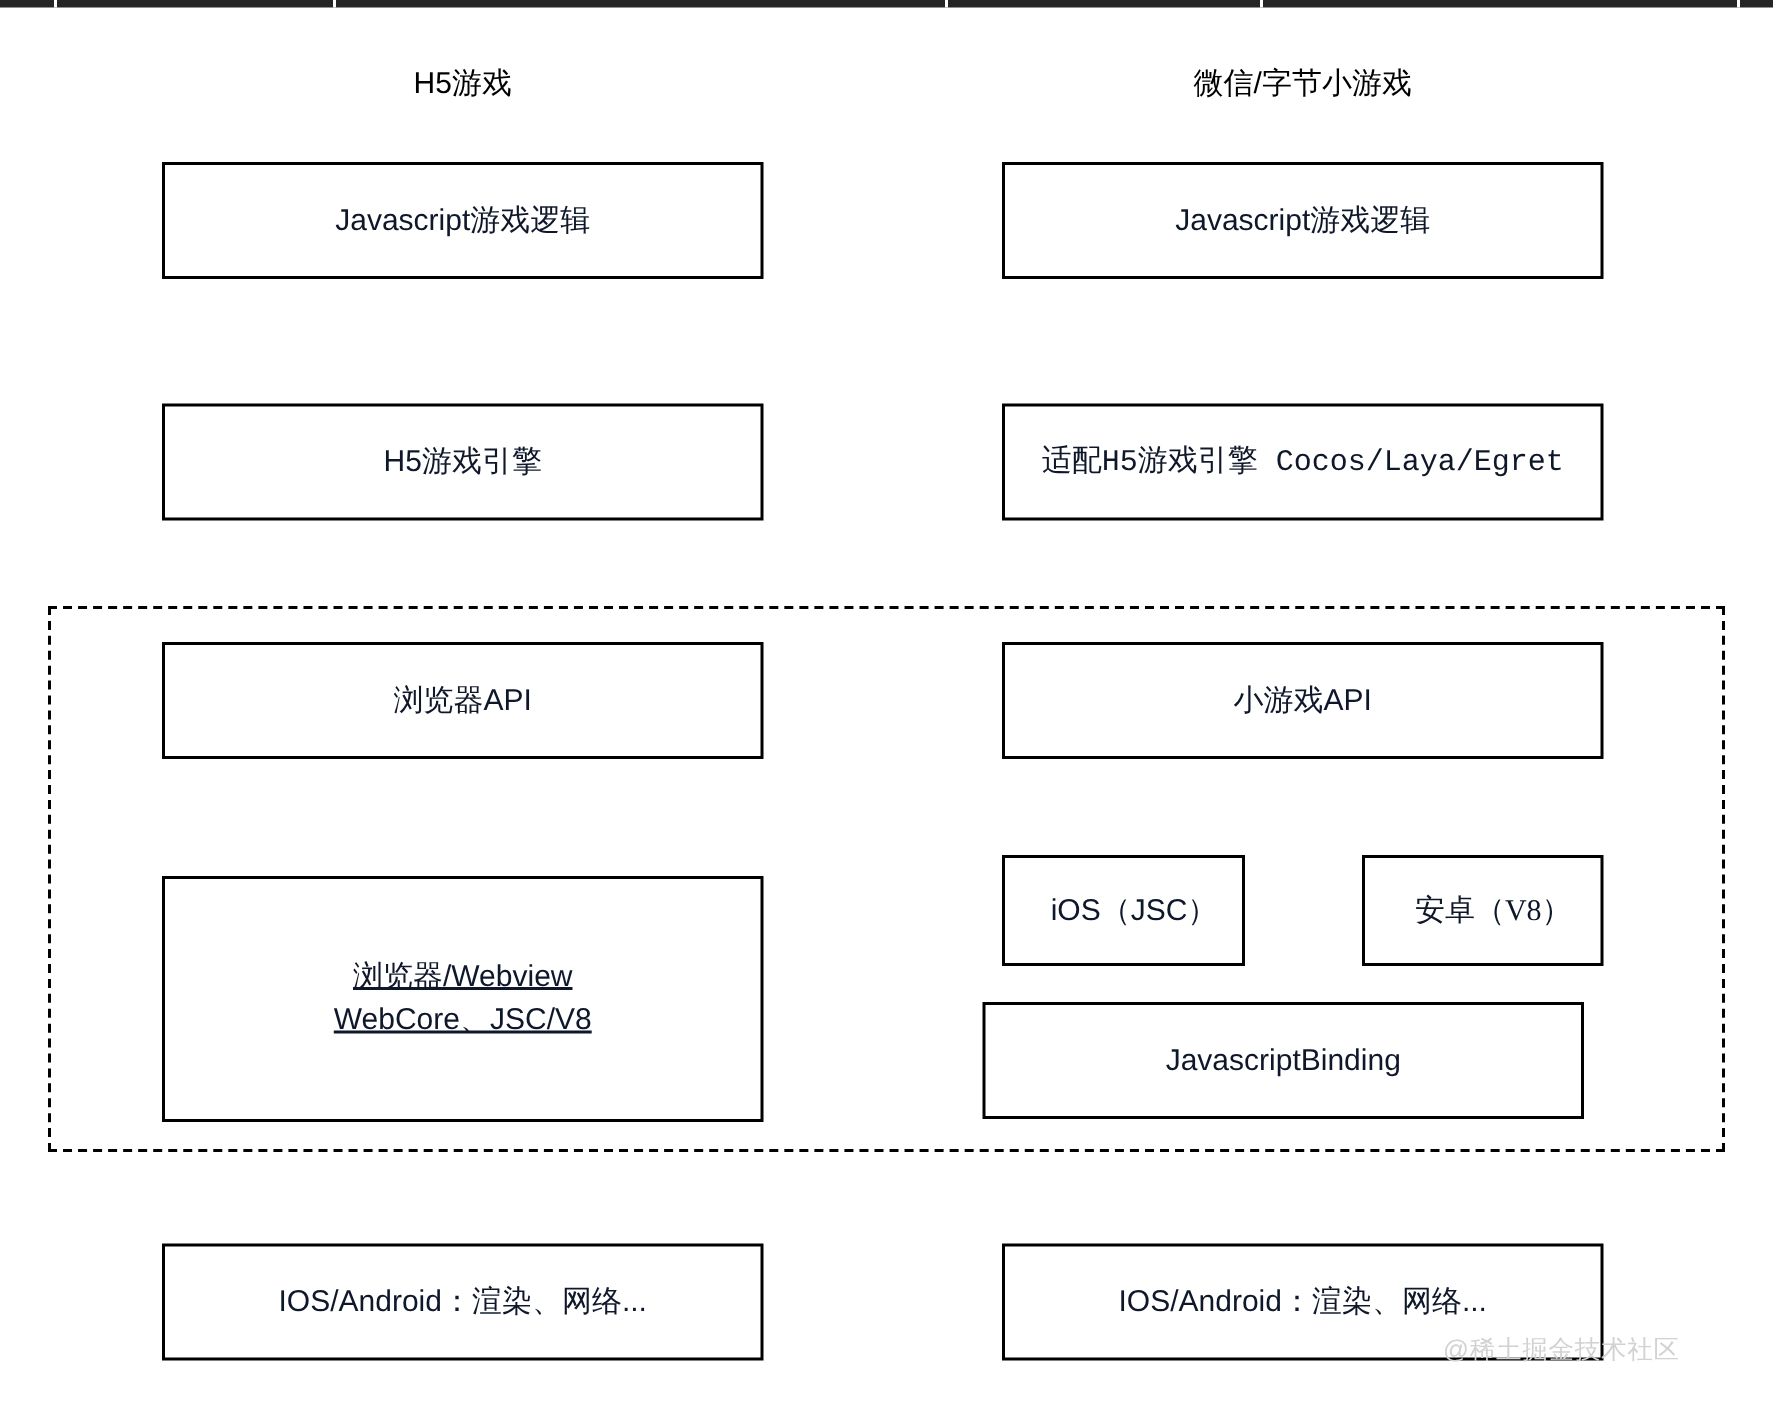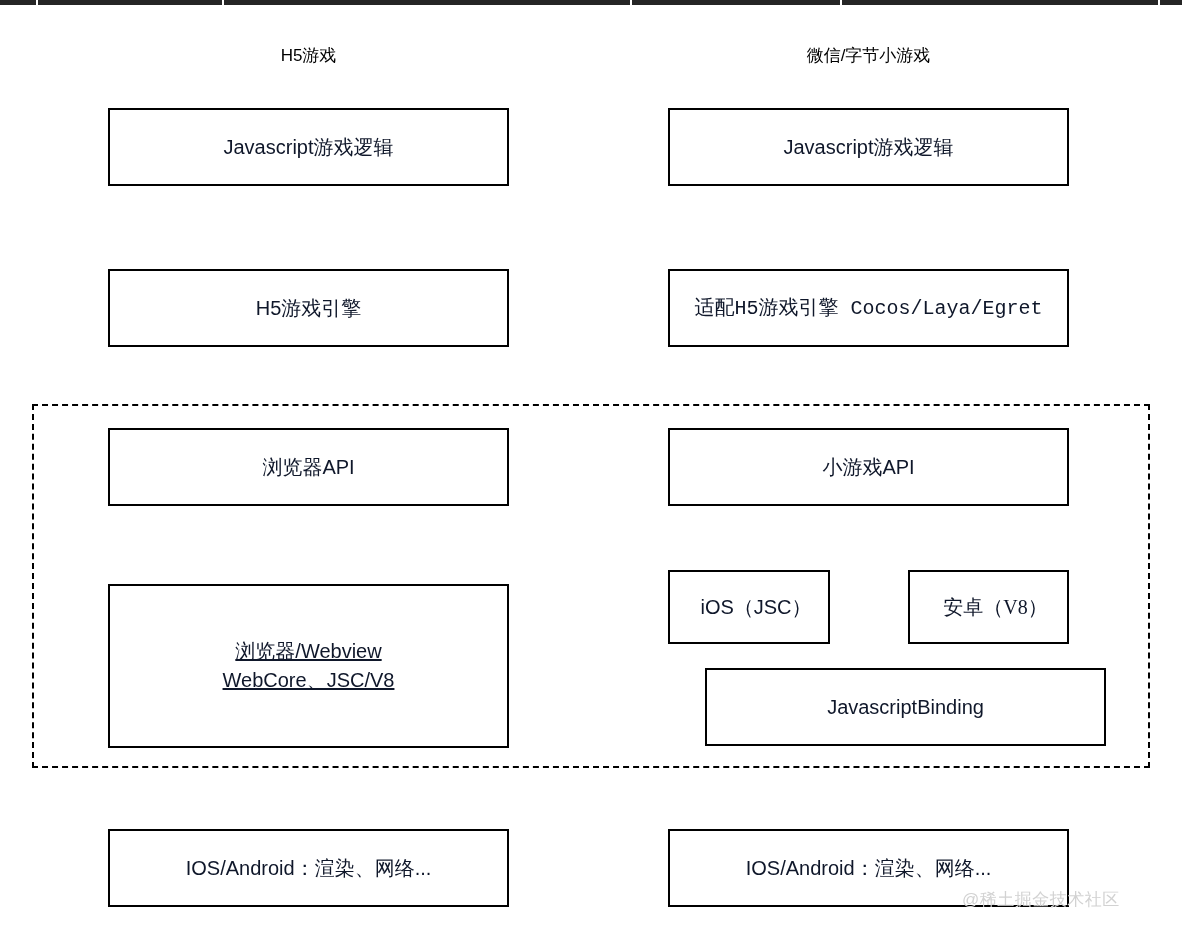--- a/index.html
+++ b/index.html
@@ -33,21 +33,21 @@
     top: 0;
     width: 2px;
     height: 5px;
     background: #ffffff;
   }
 
   
   .col-header {
     position: absolute;
     text-align: center;
-    font-size: 17px;
+    font-size: 20px;
     line-height: 24px;
     color: #000000;
     white-space: nowrap;
   }
 
   
   .node {
     position: absolute;
     box-sizing: border-box;
     border: 2px solid #000000;
@@ -141,21 +141,21 @@
   </div>
 
   <div class="node left-align" style="left:668px; top:570px; width:162px; height:74px;">
     <span class="node-text">iOS（JSC）</span>
   </div>
 
   <div class="node left-align" style="left:908px; top:570px; width:161px; height:74px;font-family:Liberation Serif, serif;">
     <span class="node-text">安卓（V8）</span>
   </div>
 
-  <div class="node" style="left:705px; top:668px; width:401px; height:78px;">
+  <div class="node" style="left:655px; top:668px; width:401px; height:78px;">
     <span class="node-text">JavascriptBinding</span>
   </div>
 
   <div class="node" style="left:668px; top:829px; width:401px; height:78px;">
     <span class="node-text">IOS/Android：渲染、网络...</span>
   </div>
 
   <div class="watermark" style="left:962px; top:890px;">@稀土掘金技术社区</div>
 
 </div>

